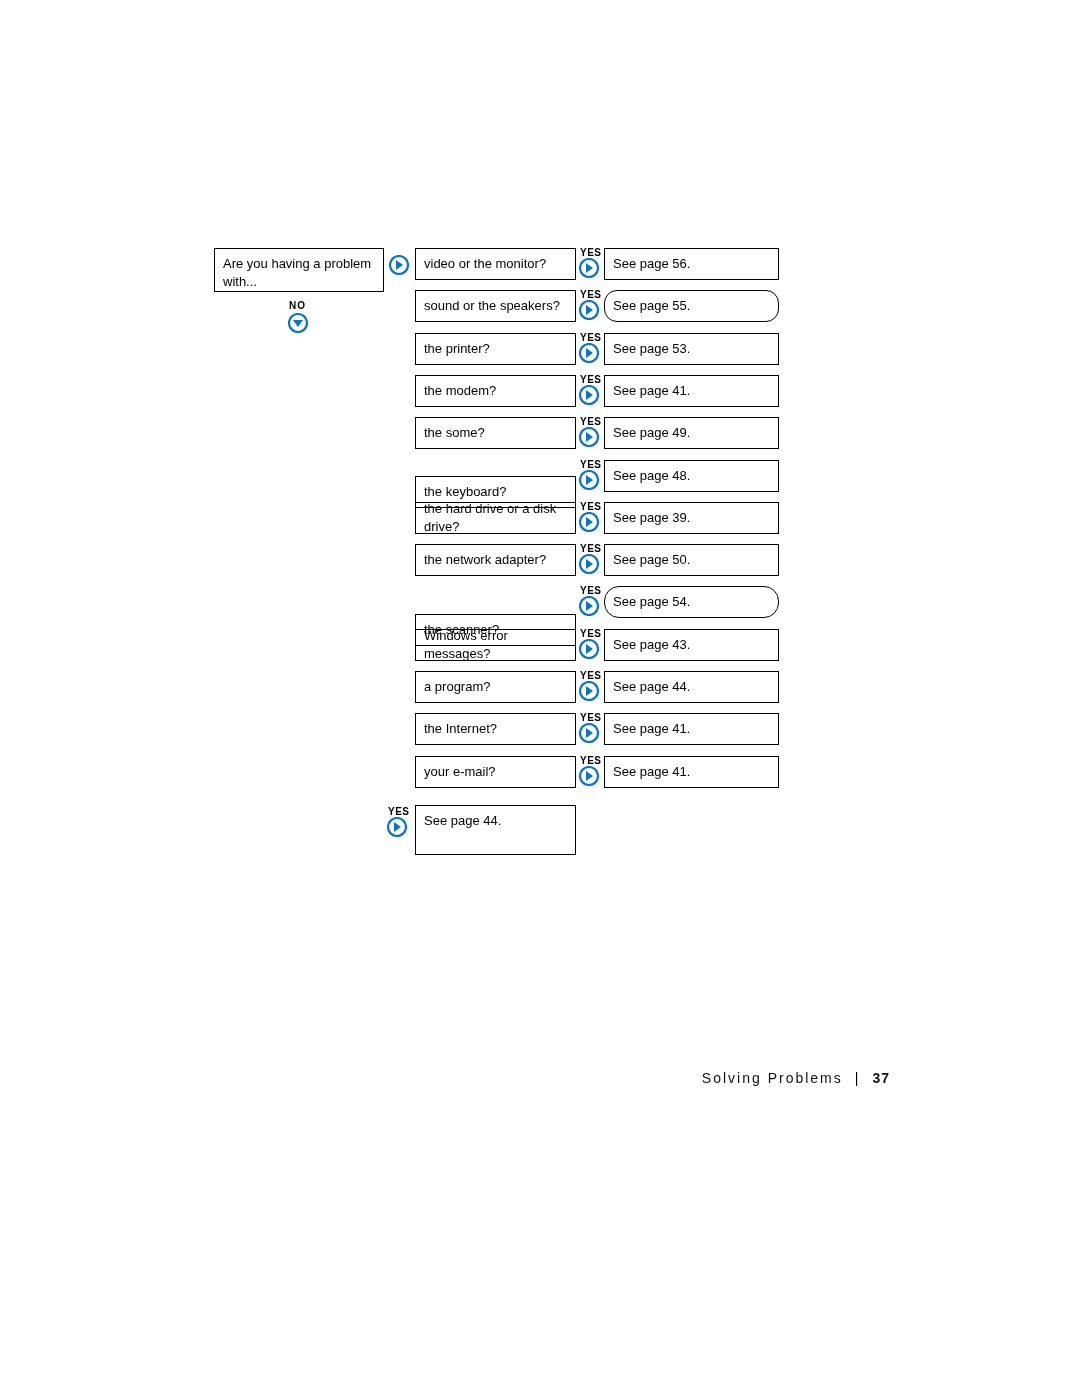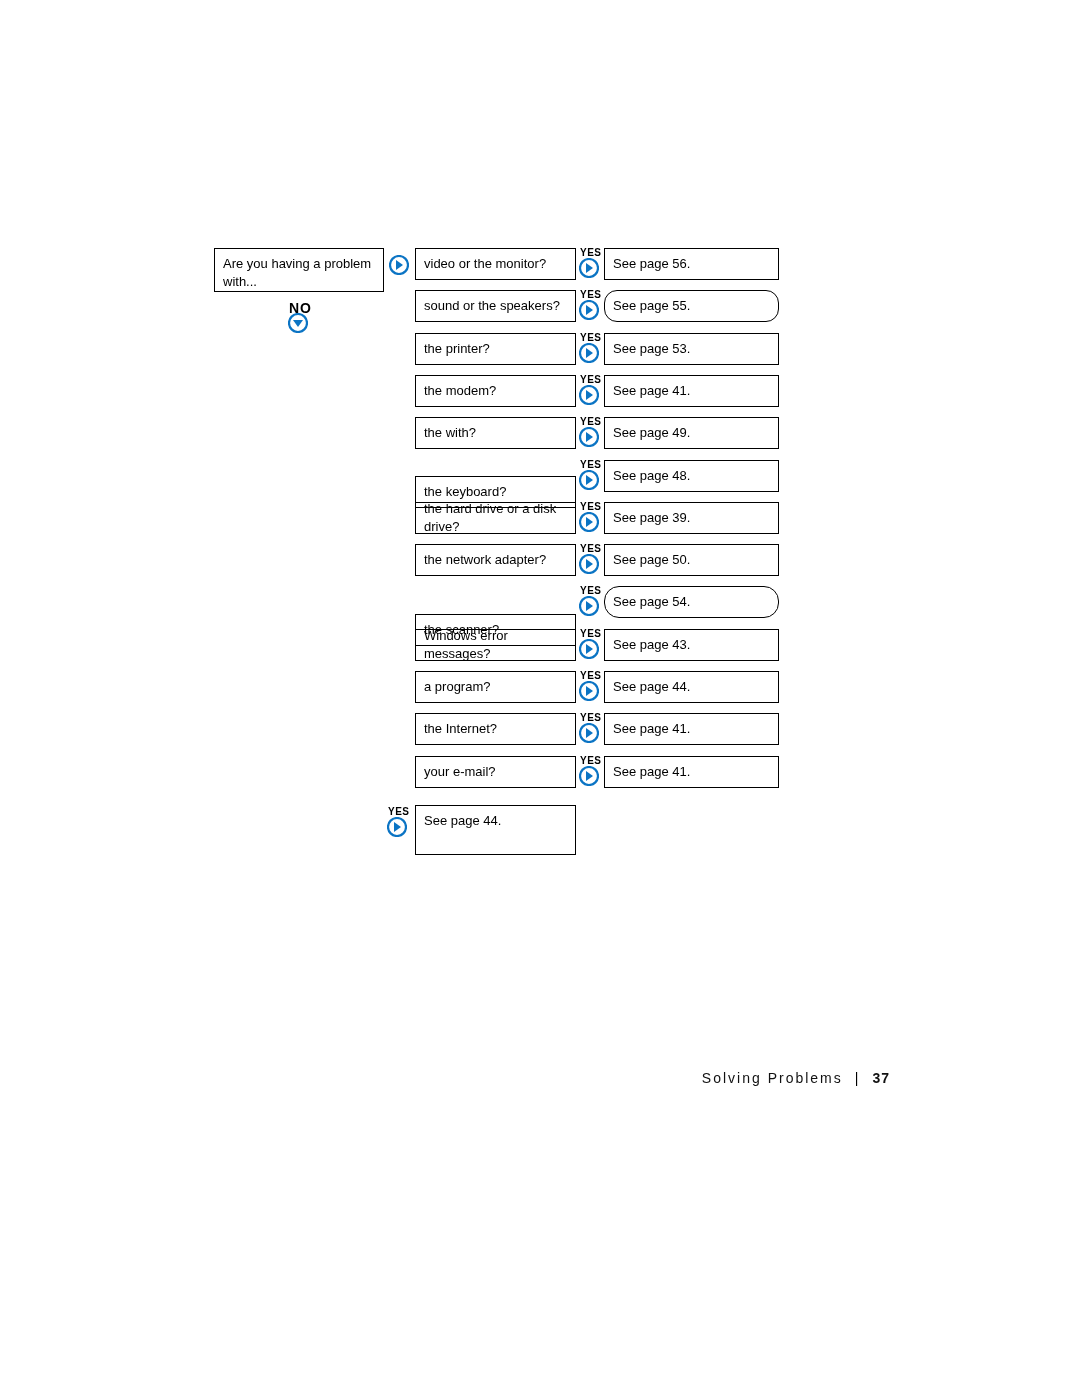--- a/index.html
+++ b/index.html
@@ -1,19 +1,19 @@
 <!DOCTYPE html>
 <html><head>
 <meta charset="utf-8">
 <style>
   html,body{margin:0;padding:0;background:#fff;font-family:Verdana,Geneva,sans-serif;color:#000;}
   .page{position:relative;width:1080px;height:1397px;margin:0 auto;}
   .box{position:absolute;border:1px solid #000;box-sizing:border-box;font-size:13px;line-height:1.35;padding:6px 8px;}
   .yes-label{position:absolute;font-size:10px;font-weight:bold;letter-spacing:.5px;}
-  .no-label{position:absolute;font-size:14px;font-weight:bold;letter-spacing:1px;}
+  .no-label{position:absolute;font-size:10px;font-weight:bold;letter-spacing:1px;}
   .footer{position:absolute;font-size:14px;letter-spacing:2px;color:#111;}
   .footer b{font-weight:bold;letter-spacing:1px;}
 </style>
 </head>
 <body>
 
 <div class="page" id="page">
     <div class="box" style="left:214px;top:248px;width:170px;height:44px;">Are you having a problem with...</div>
     <svg width="20" height="20" viewBox="0 0 20 20" style="position:absolute;left:389px;top:255px;">
       <circle cx="10" cy="10" r="9" fill="none" stroke="#0b74c4" stroke-width="2.2"></circle>
@@ -45,21 +45,21 @@
       <path d="M7 5 L14 10 L7 15 Z" fill="#0b74c4"></path>
     </svg>
     <div class="box" style="left:604px;top:333px;width:175px;height:32px;display:flex;align-items:center;">See page 53.</div>
     <div class="box" style="left:415px;top:375px;width:161px;height:32px;display:flex;align-items:center;">the modem?</div>
     <div class="yes-label" style="left:580px;top:374px;">YES</div>
     <svg width="20" height="20" viewBox="0 0 20 20" style="position:absolute;left:579px;top:385px;">
       <circle cx="10" cy="10" r="9" fill="none" stroke="#0b74c4" stroke-width="2.2"></circle>
       <path d="M7 5 L14 10 L7 15 Z" fill="#0b74c4"></path>
     </svg>
     <div class="box" style="left:604px;top:375px;width:175px;height:32px;display:flex;align-items:center;">See page 41.</div>
-    <div class="box" style="left:415px;top:417px;width:161px;height:32px;display:flex;align-items:center;">the with?</div>
+    <div class="box" style="left:415px;top:417px;width:161px;height:32px;display:flex;align-items:center;">the some?</div>
     <div class="yes-label" style="left:580px;top:416px;">YES</div>
     <svg width="20" height="20" viewBox="0 0 20 20" style="position:absolute;left:579px;top:427px;">
       <circle cx="10" cy="10" r="9" fill="none" stroke="#0b74c4" stroke-width="2.2"></circle>
       <path d="M7 5 L14 10 L7 15 Z" fill="#0b74c4"></path>
     </svg>
     <div class="box" style="left:604px;top:417px;width:175px;height:32px;display:flex;align-items:center;">See page 49.</div>
     <div class="box" style="left:415px;top:476px;width:161px;height:32px;display:flex;align-items:center;">the keyboard?</div>
     <div class="yes-label" style="left:580px;top:459px;">YES</div>
     <svg width="20" height="20" viewBox="0 0 20 20" style="position:absolute;left:579px;top:470px;">
       <circle cx="10" cy="10" r="9" fill="none" stroke="#0b74c4" stroke-width="2.2"></circle>

